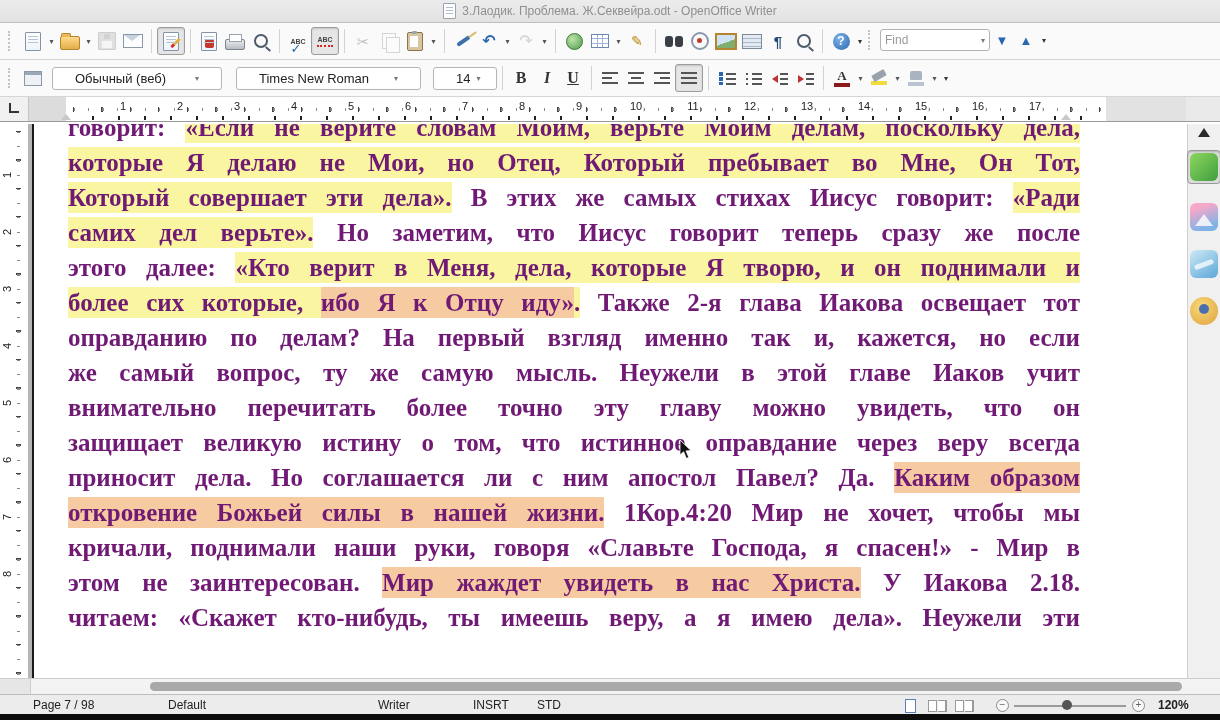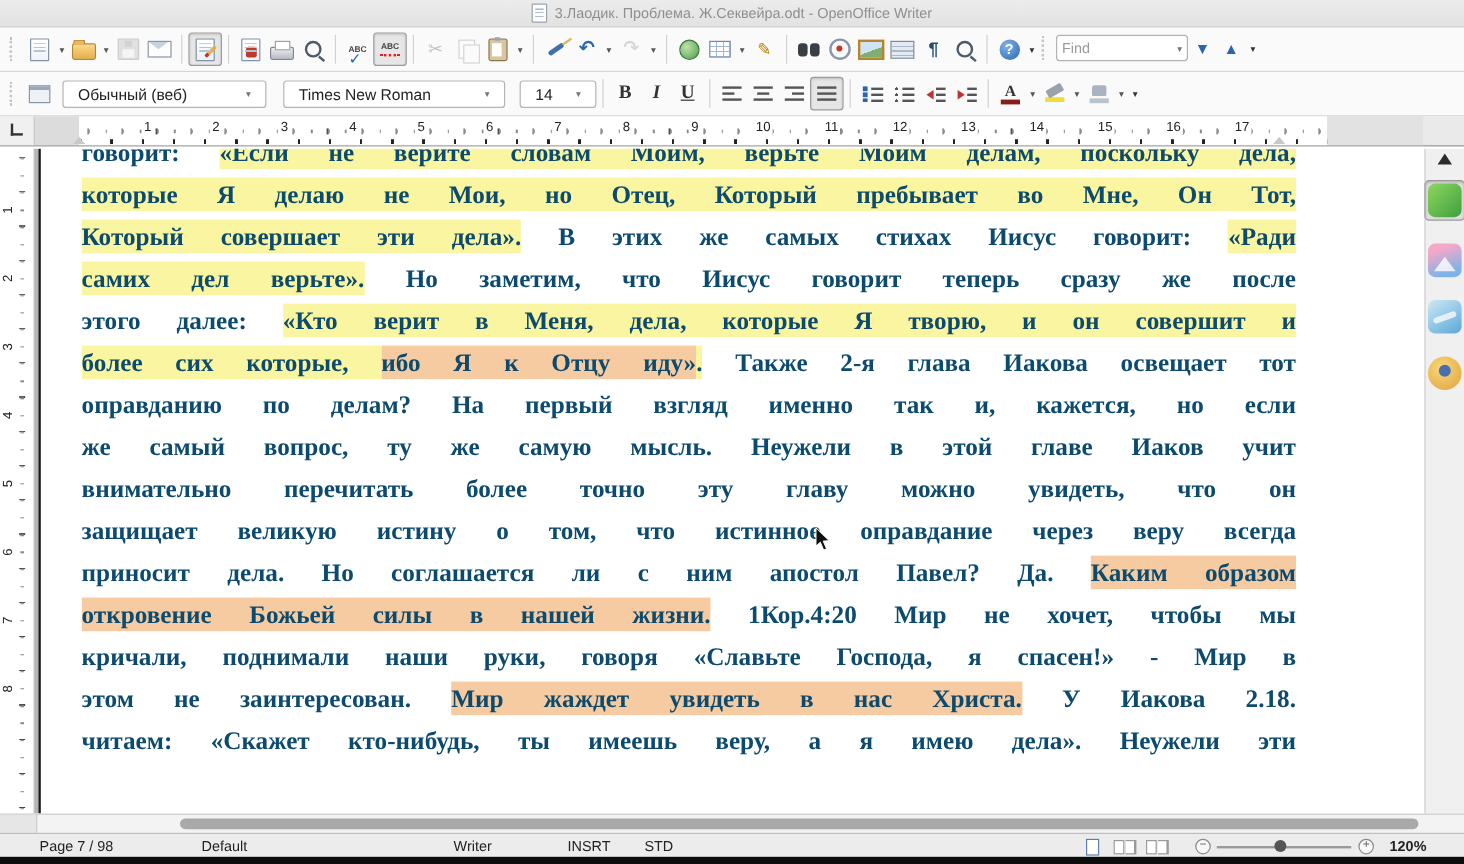--- a/index.html
+++ b/index.html
@@ -69,21 +69,21 @@
     color:#fff;font-weight:bold;font-size:12px;display:flex;align-items:center;justify-content:center}
   .istyles{width:16px;height:13px;border:1px solid #8a98a8;background:#eef2f6;position:relative}
   .istyles::before{content:"";position:absolute;left:0;right:0;top:0;height:3px;background:#9aa8b8}
   
   .findbar{position:absolute;left:866px;top:5px;display:flex;align-items:center}
   .findbox{width:100px;height:20px;border:1px solid #b3b3b3;border-radius:3px;background:#fff;
     display:flex;align-items:center;justify-content:space-between;padding:0 4px;font-size:12px;color:#9a9a9a}
   .fbtn{width:24px;height:24px;display:flex;align-items:center;justify-content:center;font-size:13px;font-weight:bold;color:#2a66b0}
   
   .combo{display:flex;align-items:center;justify-content:space-between;height:23px;border:1px solid #b5b5b5;
-    border-radius:3px;background:#fff;font-size:13px;padding:0 12px;color:#222;box-sizing:border-box;flex:none}
+    border-radius:3px;background:#fff;font-size:13px;padding:0 22px;color:#222;box-sizing:border-box;flex:none}
   .combo .car{font-size:8px;color:#777;margin-left:6px}
   .fmt-letter{font-family:"Liberation Serif",serif;font-size:16px;font-weight:bold;color:#333;line-height:1}
   .fmt-letter.it{font-style:italic;font-weight:bold}
   .fmt-letter.un{text-decoration:underline}
   .bars{width:16px;height:12px;background:
     linear-gradient(#555 0 0) 0 0/16px 2px no-repeat,
     linear-gradient(#555 0 0) 0 5px/10px 2px no-repeat,
     linear-gradient(#555 0 0) 0 10px/16px 2px no-repeat}
   .bars.c{background:
     linear-gradient(#555 0 0) 0 0/16px 2px no-repeat,
@@ -157,21 +157,21 @@
   .dk1{background:linear-gradient(135deg,#8ed65e,#3f9f3f)}
   .dk2{background:linear-gradient(160deg,#f7a8c8 20%,#7fb3e8 80%);position:relative}
   .dk2::after{content:"";position:absolute;left:5px;bottom:5px;border-left:9px solid transparent;border-right:9px solid transparent;border-bottom:12px solid #ffffffcc}
   .dk3{background:linear-gradient(145deg,#cfe9f5,#5aa7d8);position:relative}
   .dk3::after{content:"";position:absolute;left:4px;top:12px;width:20px;height:5px;background:#ffffffbb;border-radius:3px;transform:rotate(-20deg)}
   .dk4{border-radius:50%;background:radial-gradient(circle at 40% 35%,#f8d878,#e0a23f);position:relative}
   .dk4::after{content:"";position:absolute;left:9px;top:7px;width:10px;height:10px;background:#4a6fae;border-radius:50%}
   
   .doc-text{position:absolute;left:34px;top:-14px;width:1012px}
   .line{height:35px;line-height:35px;text-align:justify;text-align-last:justify;overflow:hidden;
-    font-family:"Liberation Serif","DejaVu Serif",serif;font-size:21px;font-weight:bold;color:#0c4a6e;white-space:nowrap}
+    font-family:"Liberation Serif","DejaVu Serif",serif;font-size:25px;font-weight:bold;color:#701a75;white-space:nowrap}
   .line span{padding:2px 0}
   .seg-y{background:var(--hl-yellow)}
   .seg-o{background:var(--hl-orange)}
   .cursor{position:absolute;left:645px;top:316px}
   
   .hscroll{position:absolute;left:0;top:678px;width:1220px;height:16px;background:#f3f3f3;border-top:1px solid #cdcdcd;box-sizing:border-box}
   .hcorner{position:absolute;left:0;top:0;width:30px;height:15px;background:#e6e6e6;border-right:1px solid #cdcdcd}
   .hthumb{position:absolute;left:150px;top:3px;width:1032px;height:9px;background:#a9a9a9;border-radius:5px}
   
   .status{position:absolute;left:0;top:694px;width:1220px;height:32px;background:#ececec;border-top:1px solid #bdbdbd;
@@ -409,21 +409,21 @@
       <span class="vnum" style="top: 386px;">7</span>
       <span class="vnum" style="top: 443px;">8</span>
     </div>
   <div class="pgap"></div>
   <div class="page">
     <div class="doc-text">
         <div class="line"><span class="seg-n">говорит: </span><span class="seg-y">«Если не верите словам Моим, верьте Моим делам, поскольку дела,</span></div>
         <div class="line"><span class="seg-y">которые Я делаю не Мои, но Отец, Который пребывает во Мне, Он Тот,</span></div>
         <div class="line"><span class="seg-y">Который совершает эти дела».</span><span class="seg-n"> В этих же самых стихах Иисус говорит: </span><span class="seg-y">«Ради</span></div>
         <div class="line"><span class="seg-y">самих дел верьте».</span><span class="seg-n"> Но заметим, что Иисус говорит теперь сразу же после</span></div>
-        <div class="line"><span class="seg-n">этого далее: </span><span class="seg-y">«Кто верит в Меня, дела, которые Я творю, и он совершит и</span></div>
+        <div class="line"><span class="seg-n">этого далее: </span><span class="seg-y">«Кто верит в Меня, дела, которые Я творю, и он поднимали и</span></div>
         <div class="line"><span class="seg-y">более сих которые, </span><span class="seg-o">ибо Я к Отцу иду»</span><span class="seg-y">.</span><span class="seg-n"> Также 2-я глава Иакова освещает тот</span></div>
         <div class="line"><span class="seg-n">оправданию по делам? На первый взгляд именно так и, кажется, но если</span></div>
         <div class="line"><span class="seg-n">же самый вопрос, ту же самую мысль. Неужели в этой главе Иаков учит</span></div>
         <div class="line"><span class="seg-n">внимательно перечитать более точно эту главу можно увидеть, что он</span></div>
         <div class="line"><span class="seg-n">защищает великую истину о том, что истинное оправдание через веру всегда</span></div>
         <div class="line"><span class="seg-n">приносит дела. Но соглашается ли с ним апостол Павел? Да. </span><span class="seg-o">Каким образом</span></div>
         <div class="line"><span class="seg-o">откровение Божьей силы в нашей жизни.</span><span class="seg-n"> 1Кор.4:20 Мир не хочет, чтобы мы</span></div>
         <div class="line"><span class="seg-n">кричали, поднимали наши руки, говоря «Славьте Господа, я спасен!» - Мир в</span></div>
         <div class="line"><span class="seg-n">этом не заинтересован. </span><span class="seg-o">Мир жаждет увидеть в нас Христа.</span><span class="seg-n"> У Иакова 2.18.</span></div>
         <div class="line"><span class="seg-n">читаем: «Скажет кто-нибудь, ты имеешь веру, а я имею дела». Неужели эти</span></div>

